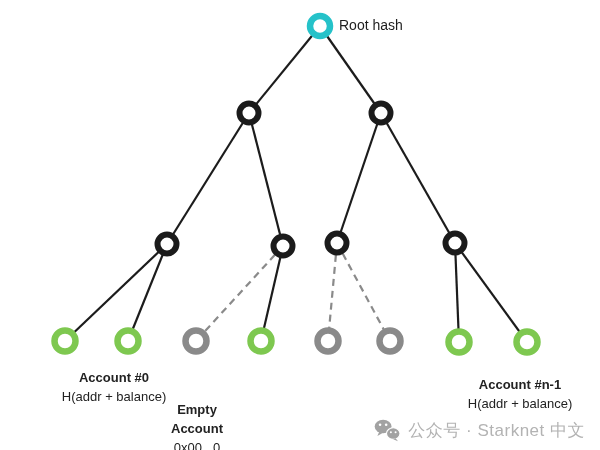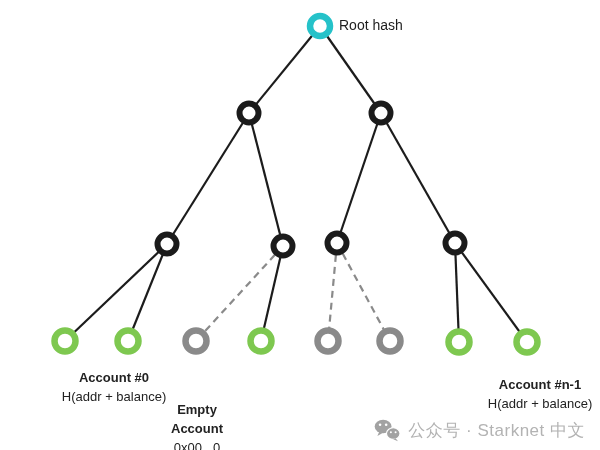--- a/index.html
+++ b/index.html
@@ -89,21 +89,21 @@
   <div id="labels">
       <div class="leaf-label" style="left: 66px; top: 368px; margin-left: 48px;">
         <span class="b">Account #0</span>
         <span>H(addr + balance)</span>
       </div>
       <div class="leaf-label" style="left: 197px; top: 368px; margin-top: 32px;">
         <span class="b">Empty</span>
         <span class="b">Account</span>
         <span>0x00...0</span>
       </div>
-      <div class="leaf-label" style="left: 540px; top: 375px;">
+      <div class="leaf-label" style="left: 520px; top: 375px;">
         <span class="b">Account #n-1</span>
         <span>H(addr + balance)</span>
       </div>
     </div>
 
   <div class="watermark">
     <svg class="wx-icon" viewBox="0 0 40 34" width="27" height="23">
       <ellipse cx="13.5" cy="11" rx="12.5" ry="10" fill="#a2a2a2"></ellipse>
       <path d="M8 18 L5 25 L14 20 Z" fill="#a2a2a2"></path>
       <circle cx="9" cy="8.5" r="1.9" fill="#ffffff"></circle>

